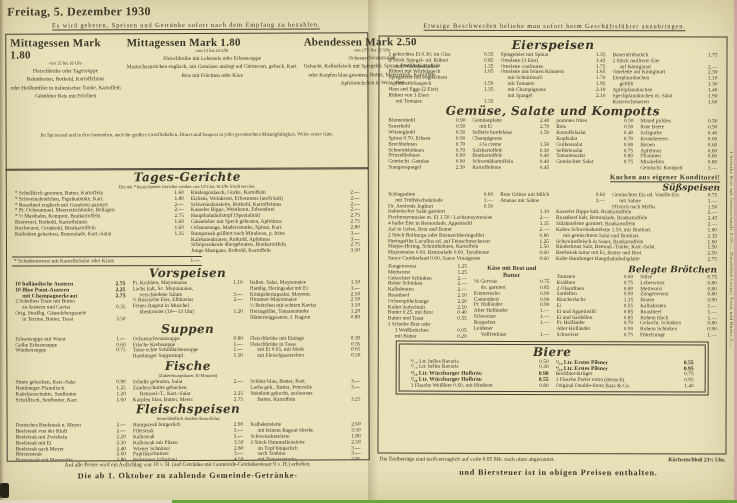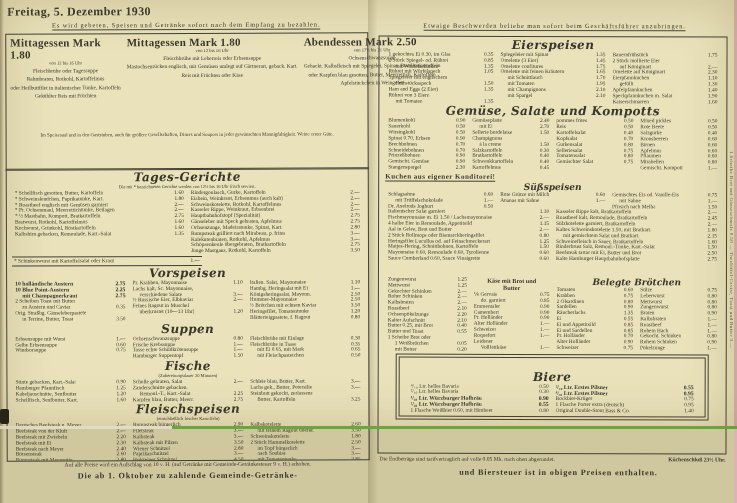--- a/index.html
+++ b/index.html
@@ -1,60 +1,60 @@
 <!DOCTYPE html>
 <html><head>
 <meta charset="utf-8">
 <style>
   html,body{margin:0;padding:0;}
   body{width:737px;height:503px;overflow:hidden;background:#cfc79e;
        font-family:"Liberation Serif","DejaVu Serif",serif;color:#3a372b;}
-  .scan{position:relative;width:737px;height:429px;background:#e9e2ba;}
+  .scan{position:relative;width:737px;height:503px;background:#e9e2ba;}
   .scan::after{content:"";position:absolute;inset:0;pointer-events:none;
        box-shadow:inset 0 0 50px rgba(110,95,45,.28);}
   .page{position:absolute;top:0;height:503px;}
   .page-left{left:2px;width:370px;transform:rotate(-.2deg);}
   .page-right{left:376px;width:356px;transform:rotate(.15deg);}
   .date{position:absolute;top:4px;left:6px;font-size:12px;font-weight:bold;letter-spacing:.4px;}
   .notice{position:absolute;top:21px;left:0;right:0;text-align:center;font-size:6.4px;
        letter-spacing:.9px;}
   .notice span{border-bottom:.7px solid #4a473c;padding-bottom:.5px;}
   .box{position:absolute;border:1.3px solid #434034;background:transparent;}
   .box1{top:33px;left:4px;right:3px;height:131px;padding:2px 4px;}
   .setcols{display:flex;gap:6px;height:96px;}
   .setcol{flex:1;}
   .st{font-size:11px;font-weight:bold;text-align:left;letter-spacing:.3px;}
   .sh{font-size:4.6px;text-align:center;margin-bottom:3px;}
   .centered .mi{display:block;text-align:center;margin-bottom:2.6px;}
   .setnote{font-size:4.9px;text-align:center;line-height:1.25;padding:0 10px;}
   .box2{top:168px;left:4px;right:3px;height:289px;padding:1px 5px;overflow:hidden;}
   .t1{font-size:12px;line-height:13px;font-weight:bold;font-style:italic;text-align:center;
       font-family:"DejaVu Serif",serif;letter-spacing:.4px;margin-top:1px;}
-  .t2{font-size:9px;line-height:10px;font-weight:bold;font-style:italic;text-align:center;
+  .t2{font-size:9px;line-height:10px;font-weight:bold;font-style:italic;text-align:right;
       font-family:"DejaVu Serif",serif;}
   .sub{font-size:4.5px;text-align:center;line-height:5px;margin-bottom:1px;}
   .cols{display:flex;gap:7px;padding:0 3px;}
   .col{flex:1;min-width:0;}
   .mi{display:flex;font-size:5.4px;line-height:1.08;white-space:nowrap;}
   .mi .n{overflow:hidden;}
   .mi .p{margin-left:auto;padding-left:3px;}
   .mi.b{font-weight:bold;font-size:5.7px;}
   .mi.ind{padding-left:7px;}
   .footnote{width:53%;border-top:.7px solid #434034;border-bottom:.7px solid #434034;
       margin-top:2px;padding:1px 2px;}
   .smallline{position:absolute;top:461px;left:0;right:0;text-align:center;font-size:5.6px;}
   .boldline{position:absolute;top:471px;left:0;right:0;text-align:center;font-size:8.2px;
       font-weight:bold;letter-spacing:.8px;}
   .boxR{top:36px;left:2px;right:5px;height:414px;padding:1px 6px;overflow:hidden;border:1.3px solid #434034;position:absolute;}
-  .banner{text-align:left;font-size:7px;font-weight:bold;letter-spacing:.5px;margin:2px 0 1px;}
+  .banner{text-align:right;font-size:7px;font-weight:bold;letter-spacing:.5px;margin:2px 0 1px;}
   .banner span{border-bottom:.8px solid #434034;padding-bottom:.5px;}
   .subhead{font-size:6.2px;font-weight:bold;text-align:center;line-height:1.15;margin-bottom:1px;
       padding:0 8px;white-space:normal;}
   .biere{margin:4px 14px 0;border:.9px solid #434034;outline:1.6px solid #434034;outline-offset:2px;
-      padding:12px 8px 3px;}
+      padding:0 8px 3px;}
   .rbottom{position:absolute;top:456px;left:4px;right:6px;display:flex;justify-content:space-between;
       font-size:5.6px;}
   .rboldline{position:absolute;top:468px;left:10px;right:0;text-align:center;font-size:8.2px;
       font-weight:bold;letter-spacing:.8px;}
   .gutter{position:absolute;left:368px;top:0;width:10px;height:503px;
       background:linear-gradient(to right,rgba(80,70,35,.22),rgba(80,70,35,0));}
   .left-edge{position:absolute;left:0;top:0;width:4px;height:503px;
       background:linear-gradient(to right,rgba(60,50,25,.4),rgba(60,50,25,0));}
   .margin-note{position:absolute;right:3px;top:30px;height:440px;writing-mode:vertical-rl;
       font-size:5px;color:#5d5949;letter-spacing:.4px;text-align:center;}
@@ -902,21 +902,21 @@
                 <span class="p">2.50</span>
               </div>
               <div class="mi">
                 <span class="n">Kalte Hamburger Hauptbahnhofsplatte</span>
                 <span class="p">2.75</span>
               </div>
             </div>
         </div>
       </div>
 
-      <div class="cols" style="margin-top:15px">
+      <div class="cols" style="margin-top:2px">
         <div class="col" style="max-width:24%">
             <div class="mi">
               <span class="n">Zungenwurst</span>
               <span class="p">1.25</span>
             </div>
             <div class="mi">
               <span class="n">Mettwurst</span>
               <span class="p">1.25</span>
             </div>
             <div class="mi">

